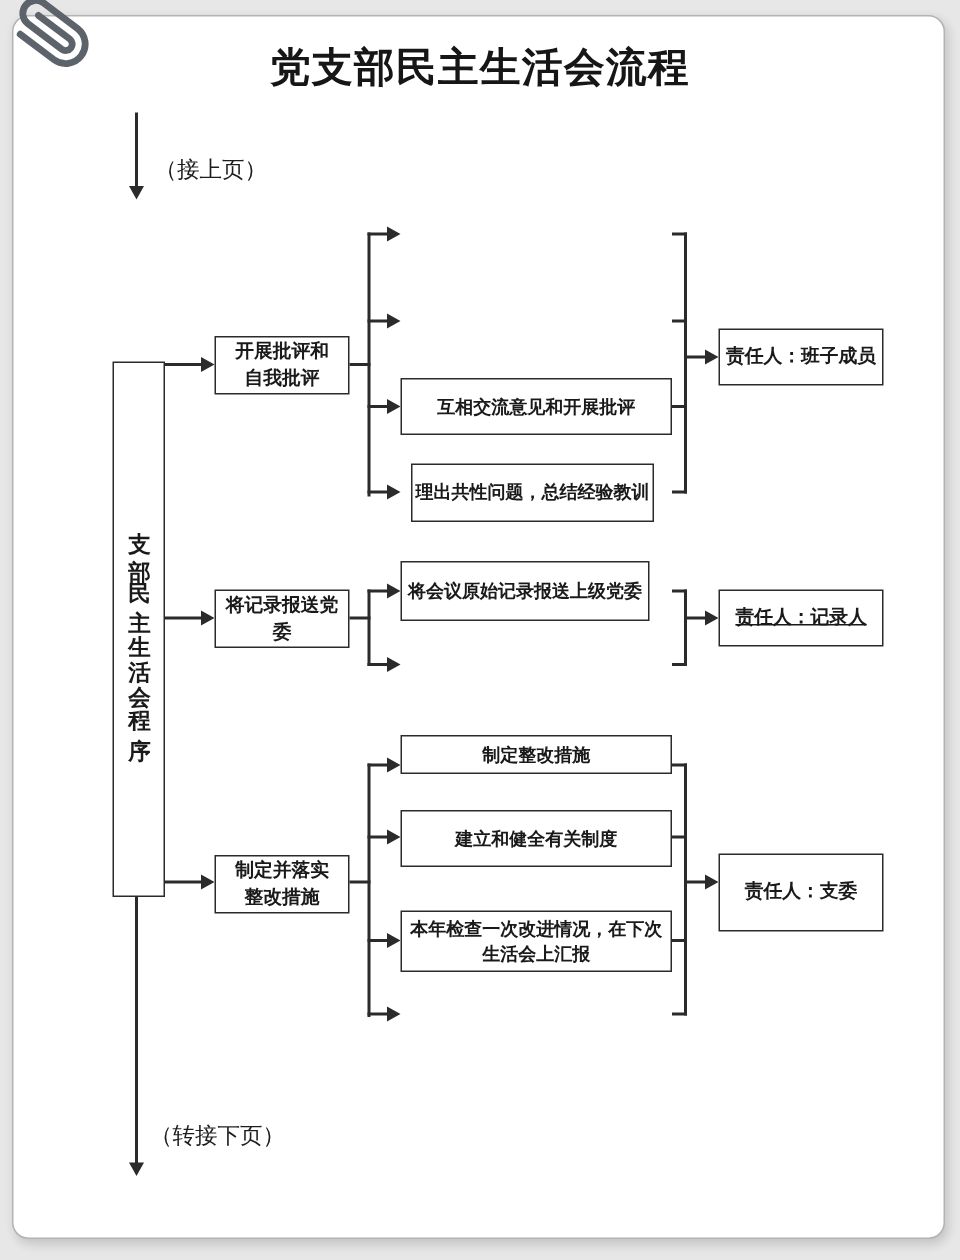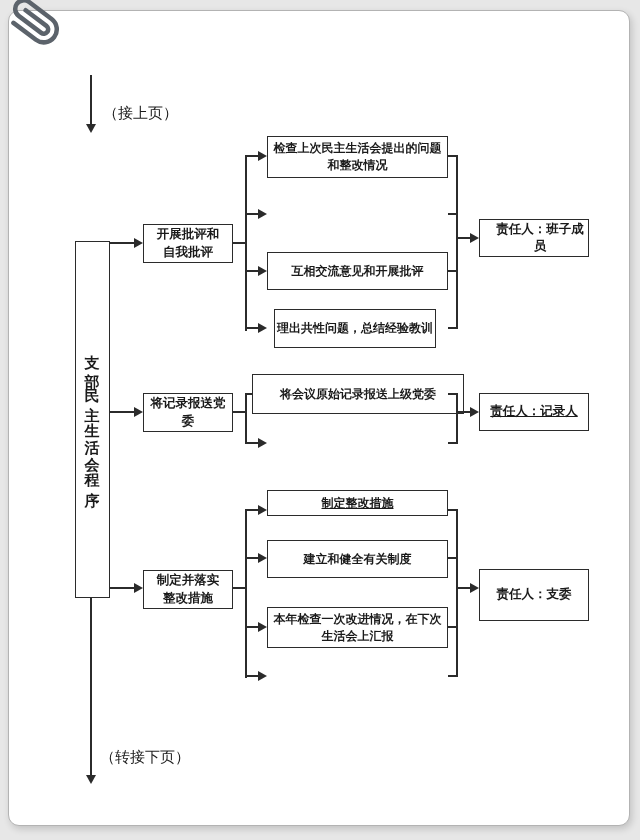--- a/index.html
+++ b/index.html
@@ -49,90 +49,89 @@
 <body>
 
 <div class="stage">
 
   <div class="page"></div>
 
   <svg class="clip" viewBox="0 0 24 24">
     <path d="M21.44 11.05l-9.19 9.19a6 6 0 0 1-8.49-8.49l9.19-9.19a4 4 0 0 1 5.66 5.66l-9.2 9.19a2 2 0 0 1-2.83-2.83l8.49-8.48" fill="none" stroke="#5c636b" stroke-width="2.1" stroke-linecap="round" stroke-linejoin="round"></path>
   </svg>
 
+  <div class="title">党支部民主生活会流程</div>
 
   <div class="vl" style="left:90px;top:75px;height:50px;"></div>
   <div class="ad" style="left:86px;top:124px;"></div>
   <div class="note" style="left:103px;top:104px;">（接上页）</div>
 
   <div class="box spine" style="left:75px;top:241px;width:35px;height:357px;">支部民主生活会程序</div>
 
   <div class="hl" style="left:110px;top:242px;width:25px;"></div>
   <div class="ar" style="left:134px;top:238px;"></div>
   <div class="box stagebox" style="left:143px;top:224px;width:90px;height:39px;">开展批评和
 自我批评</div>
   <div class="hl" style="left:233px;top:242px;width:14px;"></div>
   <div class="vl" style="left:245px;top:155px;height:176px;"></div>
 
   <div class="hl" style="left:245px;top:155px;width:14px;"></div>
   <div class="ar" style="left:258px;top:151px;"></div>
-  <div class="box stepbox" style="left:267px;top:136px;width:181px;height:42px;">检查上次民主生活会提出的问题
-和整改情况</div>
 
   <div class="hl" style="left:245px;top:213px;width:14px;"></div>
   <div class="ar" style="left:258px;top:209px;"></div>
 
   <div class="hl" style="left:245px;top:270px;width:14px;"></div>
   <div class="ar" style="left:258px;top:266px;"></div>
   <div class="box stepbox" style="left:267px;top:252px;width:181px;height:38px;">互相交流意见和开展批评</div>
 
   <div class="hl" style="left:245px;top:327px;width:14px;"></div>
   <div class="ar" style="left:258px;top:323px;"></div>
   <div class="box stepbox" style="left:274px;top:309px;width:162px;height:39px;">理出共性问题，总结经验教训</div>
 
   <div class="hl" style="left:448px;top:155px;width:10px;"></div>
   <div class="hl" style="left:448px;top:213px;width:10px;"></div>
   <div class="hl" style="left:448px;top:270px;width:10px;"></div>
   <div class="hl" style="left:448px;top:327px;width:10px;"></div>
   <div class="vl" style="left:456px;top:155px;height:174px;"></div>
   <div class="hl" style="left:456px;top:237px;width:16px;"></div>
   <div class="ar" style="left:470px;top:233px;"></div>
-  <div class="box ownerbox" style="left:479px;top:219px;width:110px;height:38px;padding-left:12px;">责任人：班子成员</div>
+  <div class="box ownerbox" style="left:479px;top:219px;width:110px;height:38px;">责任人：班子成员</div>
 
   <div class="hl" style="left:110px;top:411px;width:25px;"></div>
   <div class="ar" style="left:134px;top:407px;"></div>
   <div class="box stagebox" style="left:143px;top:393px;width:90px;height:39px;">将记录报送党
 委</div>
   <div class="hl" style="left:233px;top:411px;width:14px;"></div>
   <div class="vl" style="left:245px;top:393px;height:51px;"></div>
 
   <div class="hl" style="left:245px;top:393px;width:14px;"></div>
   <div class="ar" style="left:258px;top:389px;"></div>
-  <div class="box stepbox" style="left:252px;top:374px;width:212px;height:40px;text-align:center;">将会议原始记录报送上级党委</div>
+  <div class="box stepbox" style="left:267px;top:374px;width:166px;height:40px;text-align:center;">将会议原始记录报送上级党委</div>
 
   <div class="hl" style="left:245px;top:442px;width:14px;"></div>
   <div class="ar" style="left:258px;top:438px;"></div>
 
   <div class="hl" style="left:448px;top:393px;width:10px;"></div>
   <div class="hl" style="left:448px;top:442px;width:10px;"></div>
   <div class="vl" style="left:456px;top:393px;height:51px;"></div>
   <div class="hl" style="left:456px;top:411px;width:16px;"></div>
   <div class="ar" style="left:470px;top:407px;"></div>
   <div class="box ownerbox" style="left:479px;top:393px;width:110px;height:38px;text-decoration:underline;">责任人：记录人</div>
 
   <div class="hl" style="left:110px;top:587px;width:25px;"></div>
   <div class="ar" style="left:134px;top:583px;"></div>
   <div class="box stagebox" style="left:143px;top:570px;width:90px;height:39px;font-family:Liberation Serif, serif;">制定并落实
 整改措施</div>
   <div class="hl" style="left:233px;top:587px;width:14px;"></div>
   <div class="vl" style="left:245px;top:509px;height:169px;"></div>
 
   <div class="hl" style="left:245px;top:509px;width:14px;"></div>
   <div class="ar" style="left:258px;top:505px;"></div>
-  <div class="box stepbox" style="left:267px;top:490px;width:181px;height:26px;text-decoration:underline;">制定整改措施</div>
+  <div class="box stepbox" style="left:267px;top:490px;width:181px;height:26px;">制定整改措施</div>
 
   <div class="hl" style="left:245px;top:557px;width:14px;"></div>
   <div class="ar" style="left:258px;top:553px;"></div>
   <div class="box stepbox" style="left:267px;top:540px;width:181px;height:38px;">建立和健全有关制度</div>
 
   <div class="hl" style="left:245px;top:626px;width:14px;"></div>
   <div class="ar" style="left:258px;top:622px;"></div>
   <div class="box stepbox" style="left:267px;top:607px;width:181px;height:41px;">本年检查一次改进情况，在下次
 生活会上汇报</div>
 

